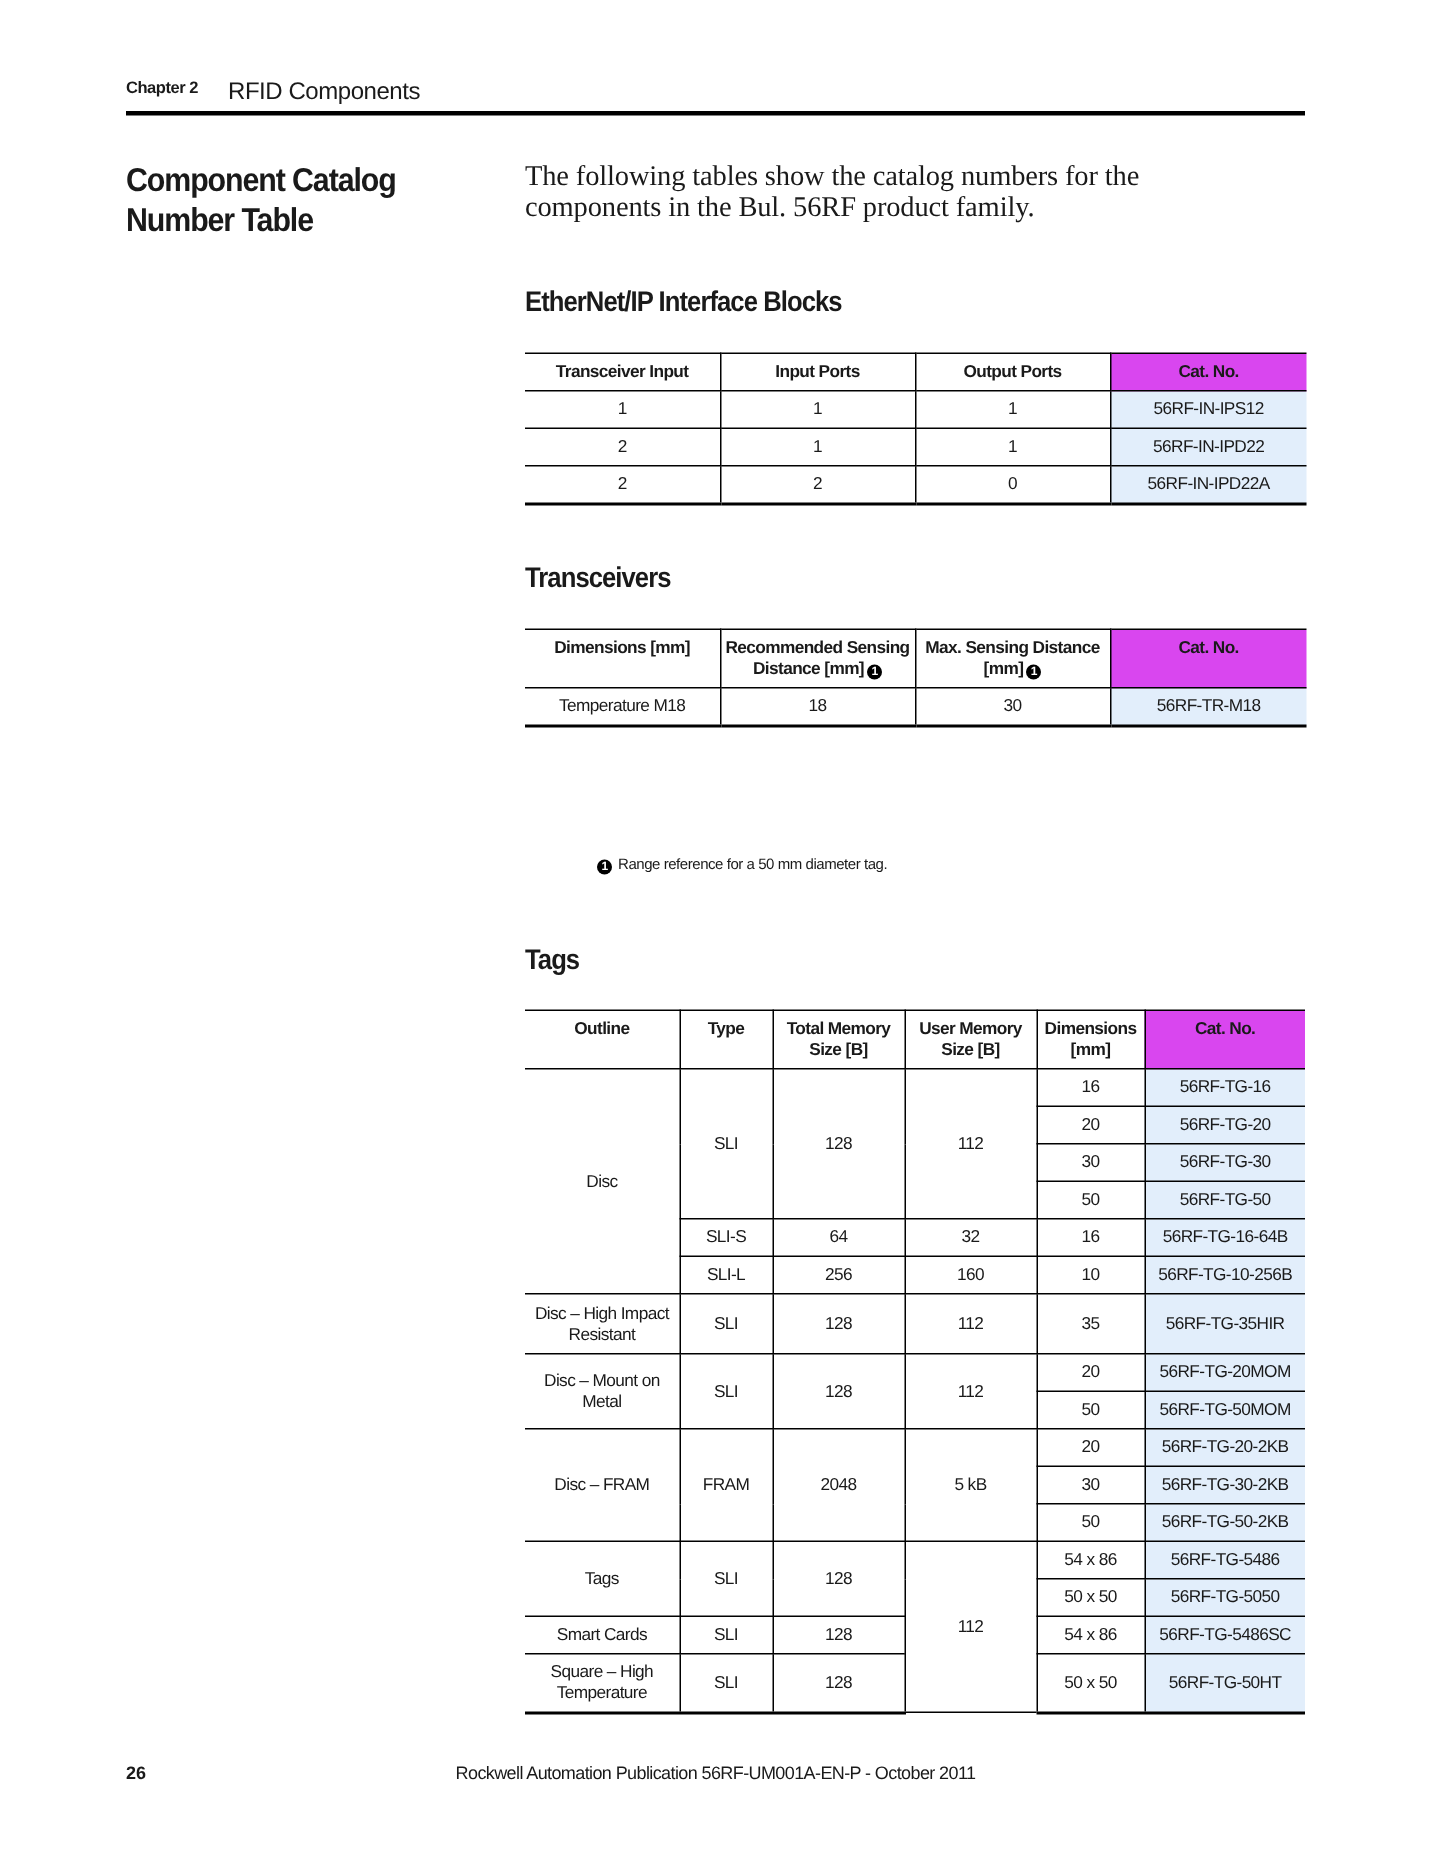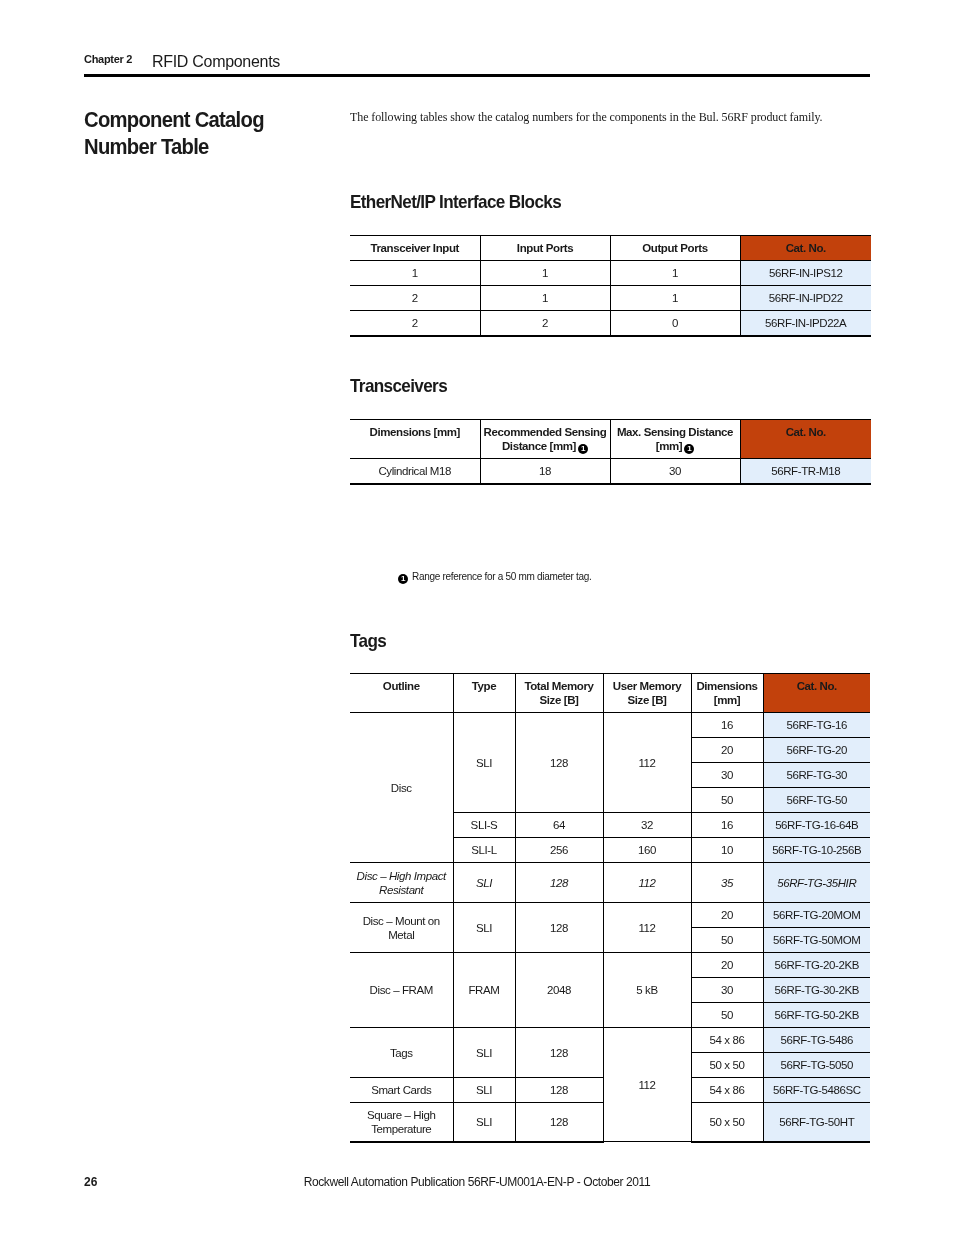--- a/index.html
+++ b/index.html
@@ -5,33 +5,33 @@
   html, body { margin: 0; padding: 0; background: #ffffff; }
   body { width: 954px; height: 1235px; position: relative; overflow: hidden;
          font-family: "Liberation Sans Narrow", "Liberation Sans", sans-serif; color: #1a1a1a; }
   .abs { position: absolute; }
   .hdr-chapter { left: 84px; top: 53px; font-size: 11px; font-weight: bold; letter-spacing: -0.3px; }
   .hdr-title { left: 152px; top: 53px; font-size: 16px; letter-spacing: -0.3px; }
   .hdr-rule { left: 84px; top: 74px; width: 786px; height: 3px; background: #000; }
   .section-title { left: 84px; top: 106px; width: 255px; font-size: 22px; font-weight: bold;
                    line-height: 27px; letter-spacing: -0.8px; transform: scaleX(0.92); transform-origin: left top; }
   .intro { left: 350px; top: 107px; width: 490px; font-family: "Liberation Serif", "DejaVu Serif", serif;
-           font-size: 12px; line-height: 21px; letter-spacing: -0.1px; }
+           font-size: 19px; line-height: 21px; letter-spacing: -0.1px; }
   .subhead { left: 350px; font-size: 19px; font-weight: bold; letter-spacing: -0.7px;
              transform: scaleX(0.9); transform-origin: left top; }
   table { border-collapse: collapse; position: absolute; table-layout: fixed;
           font-size: 11.5px; letter-spacing: -0.4px; }
   th, td { text-align: center; vertical-align: middle; padding: 0 2px; border: 1px solid #000; }
   th { font-weight: bold; vertical-align: top; padding-top: 5px; line-height: 14px; }
   table tr:first-child th { border-top: 1.5px solid #000; }
   table tr:last-child td { border-bottom: 2.5px solid #000; }
   th:first-child, td:first-child { border-left: none; }
   th:last-child, td:last-child { border-right: none; }
   .cat { background: #e2eefb; }
-  .cat-h { background: #c2410c; }
+  .cat-h { background: #d946ef; }
   .fn { left: 350px; top: 571px; font-size: 10px; letter-spacing: -0.3px; margin-left: 48px; }
   .fn-mark { display: inline-block; width: 10px; height: 10px; border-radius: 50%; background: #000;
              color: #fff; font-size: 8px; line-height: 10px; text-align: center; font-weight: bold;
              margin-right: 4px; vertical-align: -1px; }
   .mark { display: inline-block; width: 10px; height: 10px; border-radius: 50%; background: #000;
           color: #fff; font-size: 8px; line-height: 10px; text-align: center; font-weight: bold;
           vertical-align: -1px; margin-left: 2px; }
   .foot-page { left: 84px; top: 1175px; font-size: 12px; font-weight: bold; }
   .foot-pub { left: 0; width: 954px; top: 1175px; text-align: center; font-size: 12px; letter-spacing: -0.4px; }
 </style>
@@ -90,21 +90,21 @@
       <col style="width:131px">
     </colgroup>
   <tbody>
       <tr style="height:39px;">
     <th>Dimensions [mm]</th>
     <th><span>Recommended Sensing Distance [mm]</span><span class="mark">1</span></th>
     <th><span>Max. Sensing Distance [mm]</span><span class="mark">1</span></th>
     <th class="cat-h">Cat. No.</th>
   </tr>
   <tr style="height:25px;">
-    <td>Cylindrical M18</td>
+    <td>Temperature M18</td>
     <td>18</td>
     <td>30</td>
     <td class="cat">56RF-TR-M18</td>
   </tr>
 </tbody>
   </table>
 <div class="abs fn">
   <span class="fn-mark">1</span><span>Range reference for a 50 mm diameter tag.</span>
 </div>
 
@@ -156,21 +156,21 @@
     <td class="cat">56RF-TG-16-64B</td>
   </tr>
   <tr style="height:25px;">
     <td>SLI-L</td>
     <td>256</td>
     <td>160</td>
     <td>10</td>
     <td class="cat">56RF-TG-10-256B</td>
   </tr>
 
-  <tr style="height:40px;font-style:italic;">
+  <tr style="height:40px;">
     <td style="line-height:14px;">Disc – High Impact Resistant</td>
     <td>SLI</td>
     <td>128</td>
     <td>112</td>
     <td>35</td>
     <td class="cat">56RF-TG-35HIR</td>
   </tr>
 
   <tr style="height:25px;">
     <td rowspan="2" style="line-height:14px;">Disc – Mount on Metal</td>

